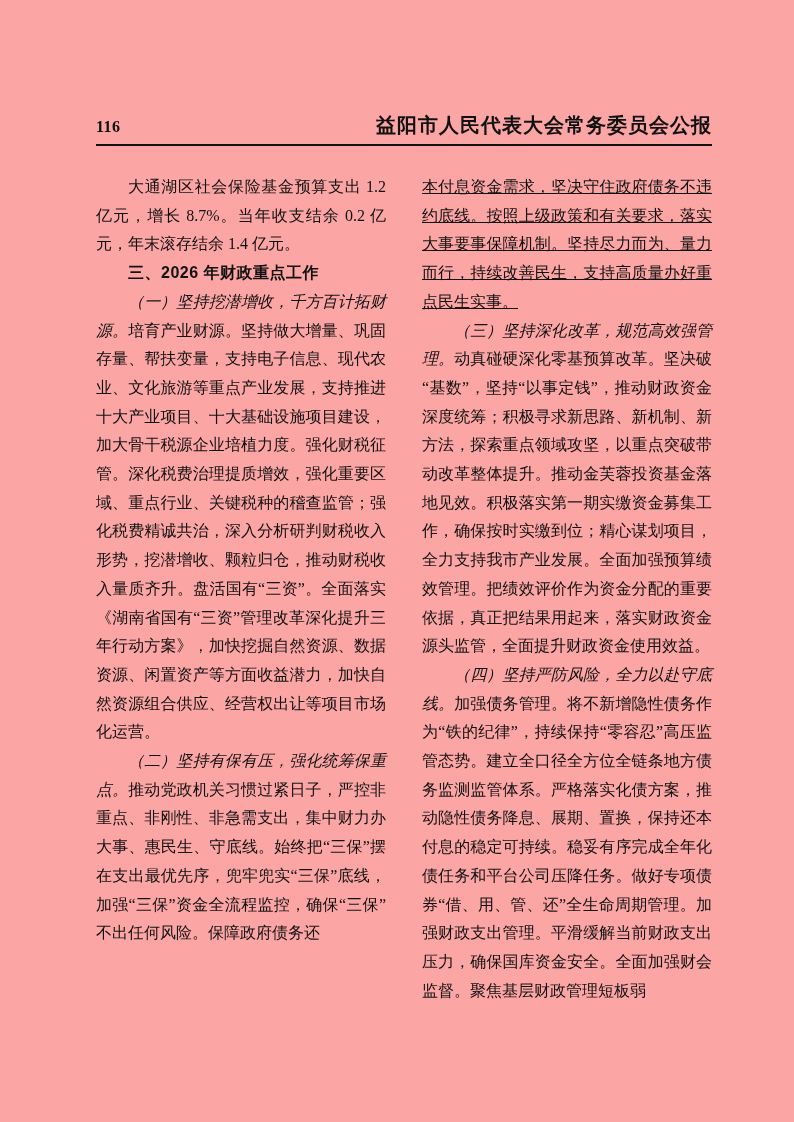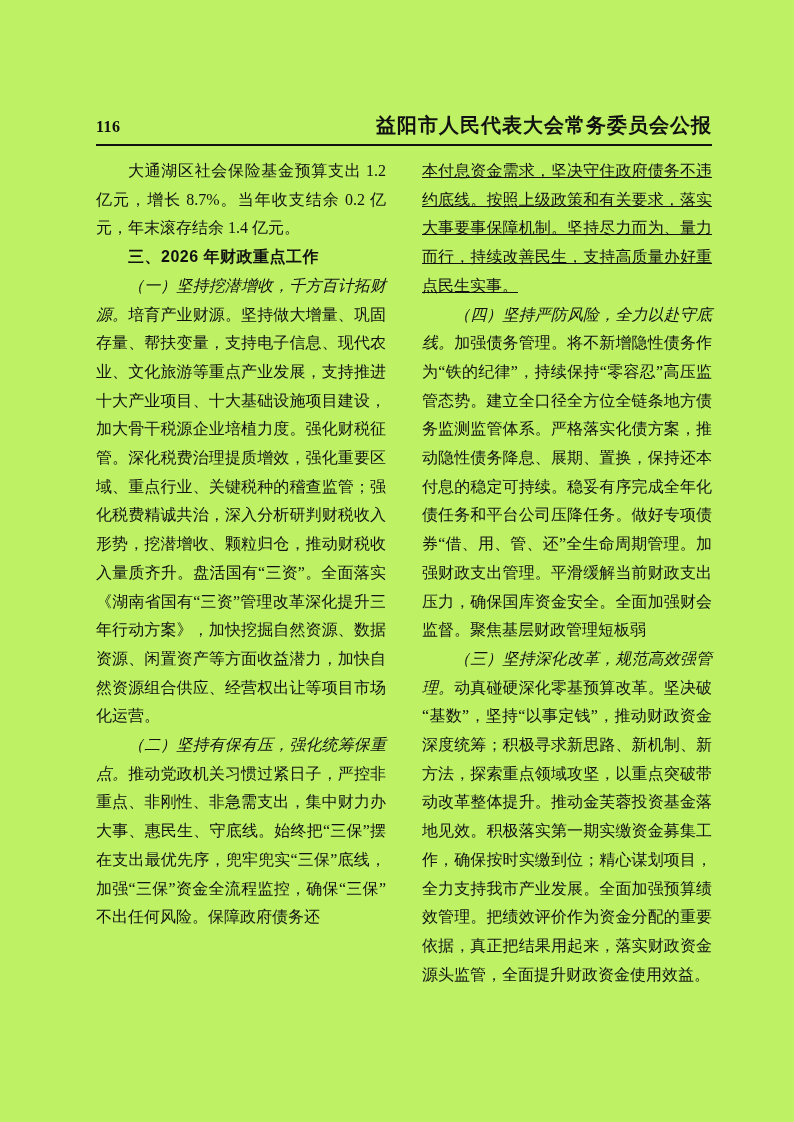--- a/index.html
+++ b/index.html
@@ -5,21 +5,21 @@
   html, body {
     margin: 0;
     padding: 0;
     background: #e8e8e8;
   }
   .page {
     position: relative;
     width: 794px;
     height: 1122px;
     margin: 0 auto;
-    background: #bef264;
+    background: #fca5a5;
     font-family: "Liberation Serif", "DejaVu Serif", serif;
     color: #111111;
     overflow: hidden;
   }
   .content {
     position: absolute;
     left: 96px;
     top: 112px;
     width: 616px;
   }
@@ -36,21 +36,21 @@
     letter-spacing: 0.5px;
   }
   .publication-title {
     font-size: 20px;
     font-weight: 700;
     letter-spacing: 1px;
   }
   .columns {
     display: flex;
     gap: 36px;
-    margin-top: 11px;
+    margin-top: 27px;
   }
   .column {
     width: 296px;
     font-size: 16px;
     line-height: 28.7px;
     text-align: justify;
     text-justify: inter-ideograph;
   }
   .column p {
     margin: 0;
@@ -86,19 +86,19 @@
 
     <div class="columns">
       <div class="column">
           <p><span class="seg-normal">大通湖区社会保险基金预算支出 1.2 亿元，增长 8.7%。当年收支结余 0.2 亿元，年末滚存结余 1.4 亿元。</span></p>
           <p><span class="seg-heading">三、2026 年财政重点工作</span></p>
           <p><span class="seg-kai">（一）坚持挖潜增收，千方百计拓财源。</span><span class="seg-normal">培育产业财源。坚持做大增量、巩固存量、帮扶变量，支持电子信息、现代农业、文化旅游等重点产业发展，支持推进十大产业项目、十大基础设施项目建设，加大骨干税源企业培植力度。强化财税征管。深化税费治理提质增效，强化重要区域、重点行业、关键税种的稽查监管；强化税费精诚共治，深入分析研判财税收入形势，挖潜增收、颗粒归仓，推动财税收入量质齐升。盘活国有“三资”。全面落实《湖南省国有“三资”管理改革深化提升三年行动方案》，加快挖掘自然资源、数据资源、闲置资产等方面收益潜力，加快自然资源组合供应、经营权出让等项目市场化运营。</span></p>
           <p><span class="seg-kai">（二）坚持有保有压，强化统筹保重点。</span><span class="seg-normal">推动党政机关习惯过紧日子，严控非重点、非刚性、非急需支出，集中财力办大事、惠民生、守底线。始终把“三保”摆在支出最优先序，兜牢兜实“三保”底线，加强“三保”资金全流程监控，确保“三保”不出任何风险。保障政府债务还</span></p>
         </div>
       <div class="column">
           <p class="no-indent"><span class="seg-normal">本付息资金需求，坚决守住政府债务不违约底线。按照上级政策和有关要求，落实大事要事保障机制。坚持尽力而为、量力而行，持续改善民生，支持高质量办好重点民生实事。</span></p>
+          <p><span class="seg-kai">（三）坚持深化改革，规范高效强管理。</span><span class="seg-normal">动真碰硬深化零基预算改革。坚决破“基数”，坚持“以事定钱”，推动财政资金深度统筹；积极寻求新思路、新机制、新方法，探索重点领域攻坚，以重点突破带动改革整体提升。推动金芙蓉投资基金落地见效。积极落实第一期实缴资金募集工作，确保按时实缴到位；精心谋划项目，全力支持我市产业发展。全面加强预算绩效管理。把绩效评价作为资金分配的重要依据，真正把结果用起来，落实财政资金源头监管，全面提升财政资金使用效益。</span></p>
           <p><span class="seg-kai">（四）坚持严防风险，全力以赴守底线。</span><span class="seg-normal">加强债务管理。将不新增隐性债务作为“铁的纪律”，持续保持“零容忍”高压监管态势。建立全口径全方位全链条地方债务监测监管体系。严格落实化债方案，推动隐性债务降息、展期、置换，保持还本付息的稳定可持续。稳妥有序完成全年化债任务和平台公司压降任务。做好专项债券“借、用、管、还”全生命周期管理。加强财政支出管理。平滑缓解当前财政支出压力，确保国库资金安全。全面加强财会监督。聚焦基层财政管理短板弱</span></p>
-          <p><span class="seg-kai">（三）坚持深化改革，规范高效强管理。</span><span class="seg-normal">动真碰硬深化零基预算改革。坚决破“基数”，坚持“以事定钱”，推动财政资金深度统筹；积极寻求新思路、新机制、新方法，探索重点领域攻坚，以重点突破带动改革整体提升。推动金芙蓉投资基金落地见效。积极落实第一期实缴资金募集工作，确保按时实缴到位；精心谋划项目，全力支持我市产业发展。全面加强预算绩效管理。把绩效评价作为资金分配的重要依据，真正把结果用起来，落实财政资金源头监管，全面提升财政资金使用效益。</span></p>
         </div>
     </div>
 
   </div>
 </div>
 
 </body></html>

